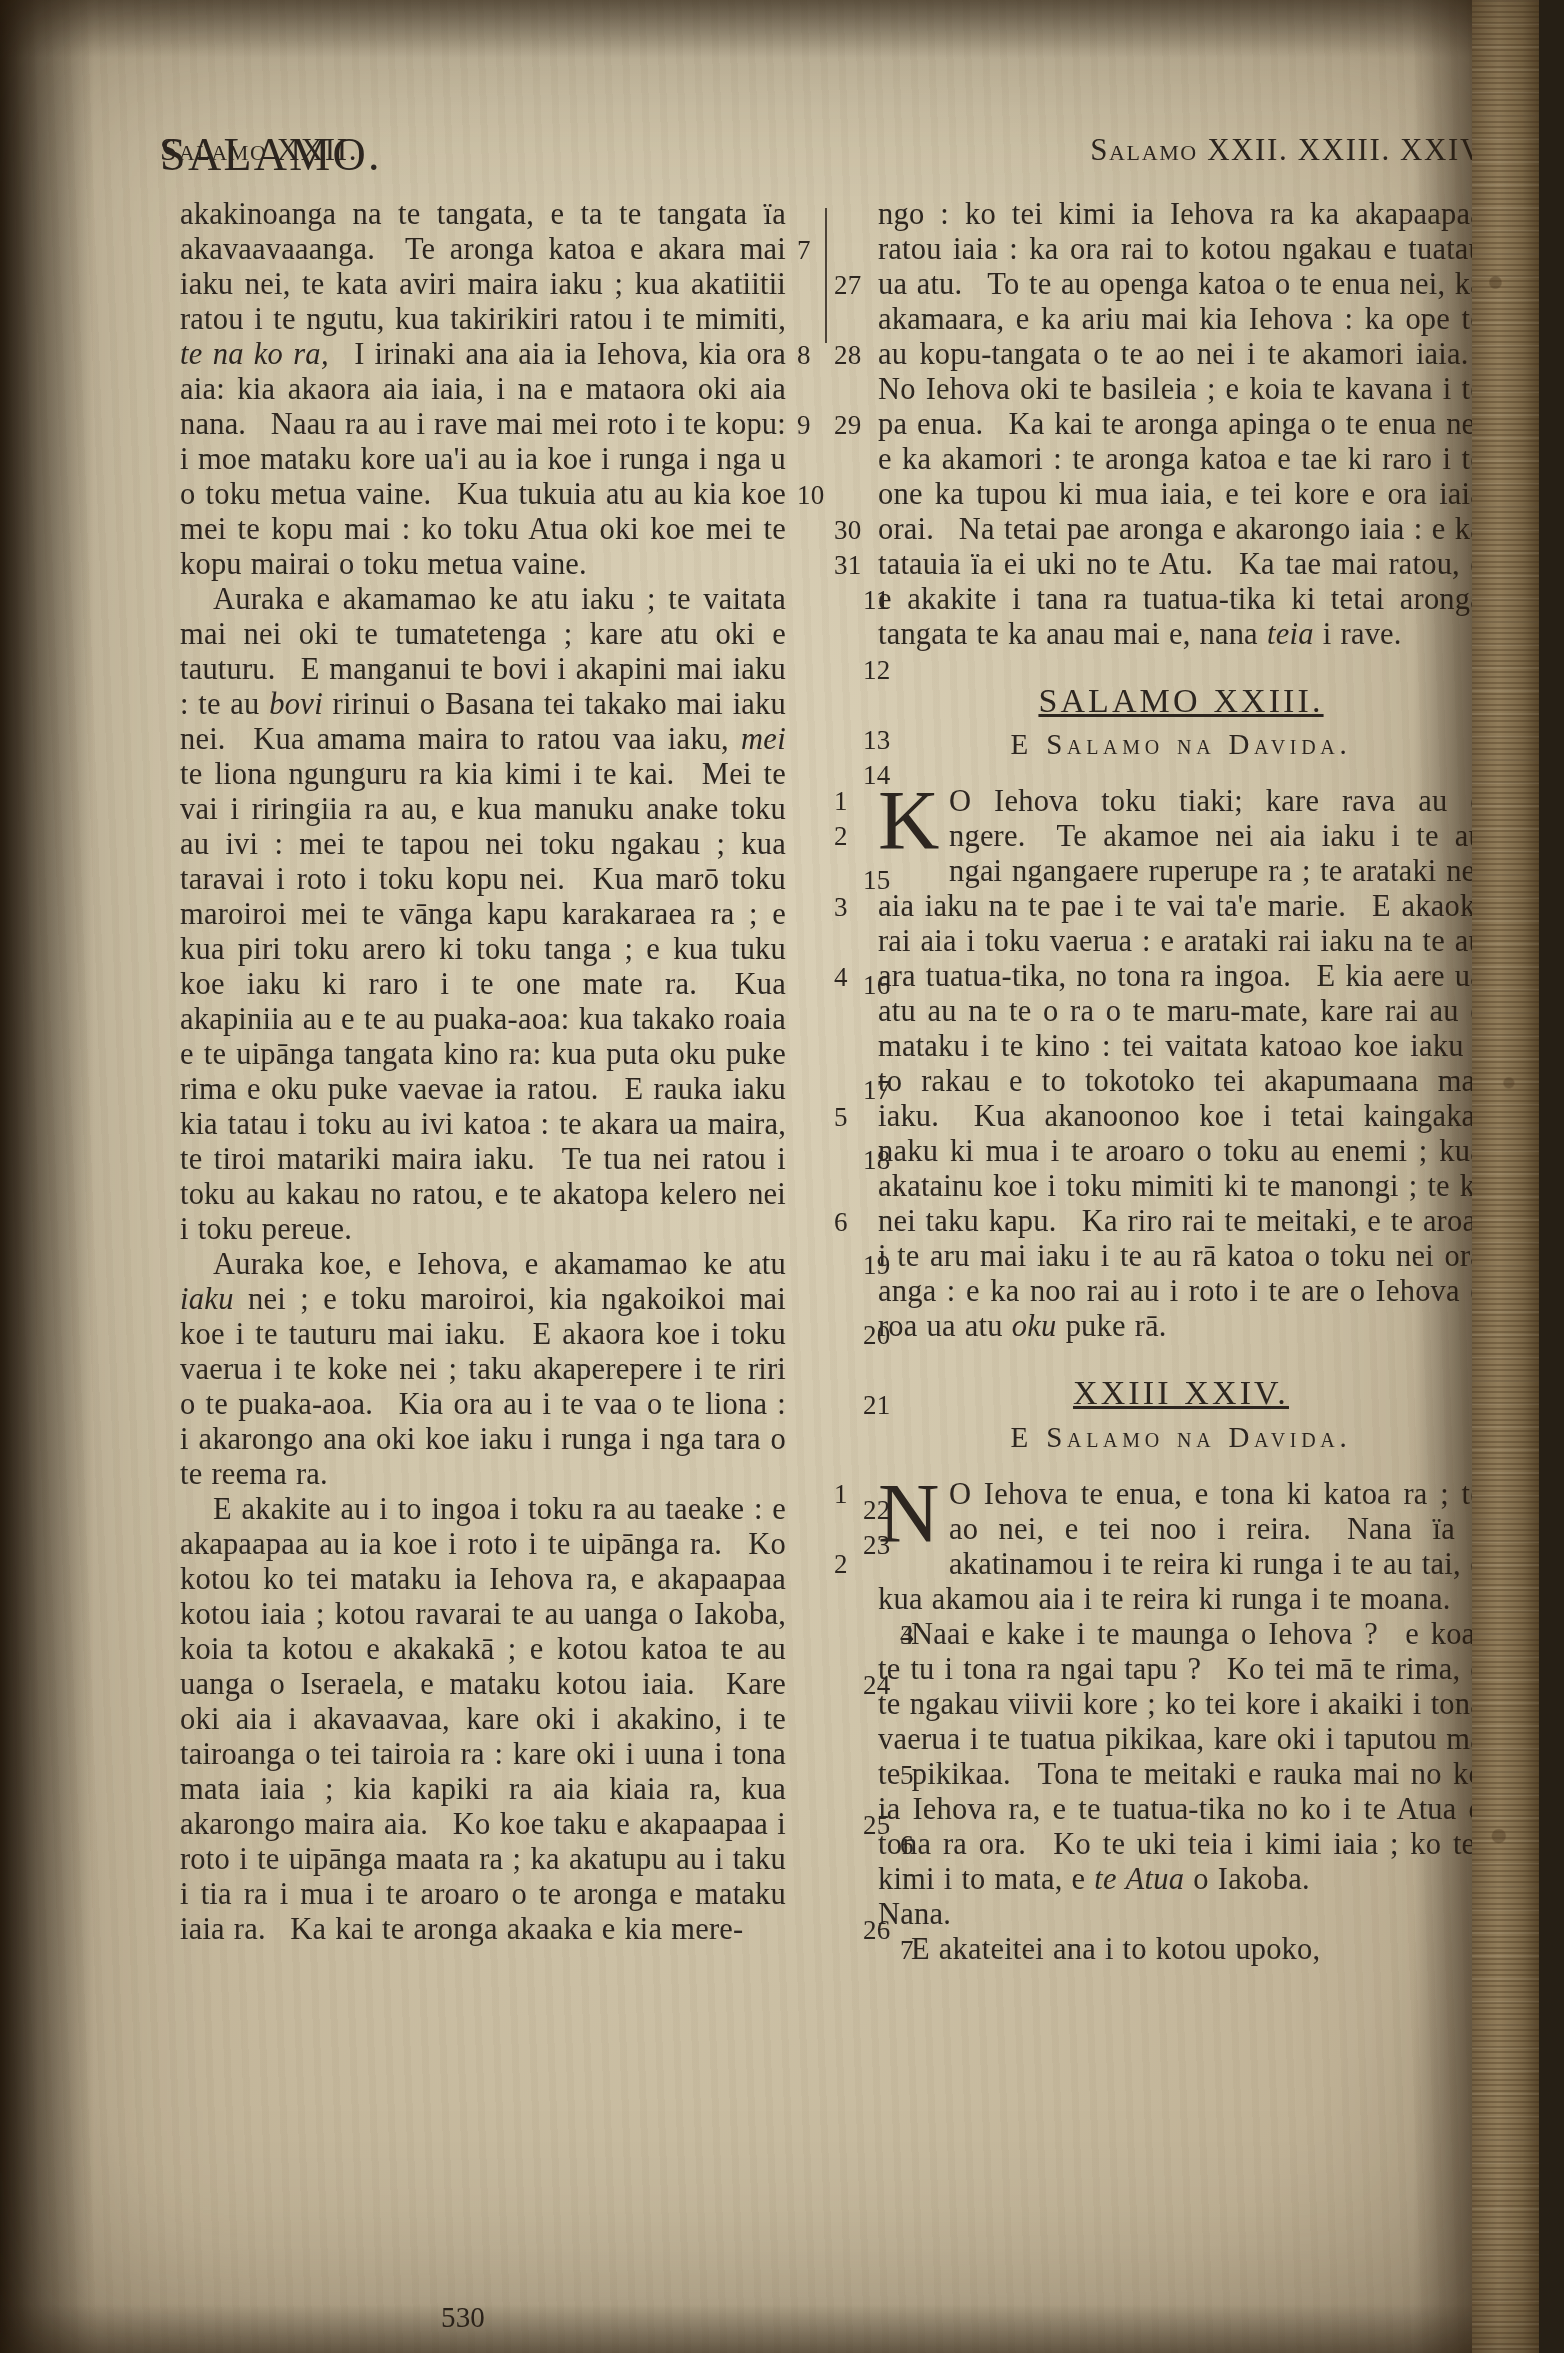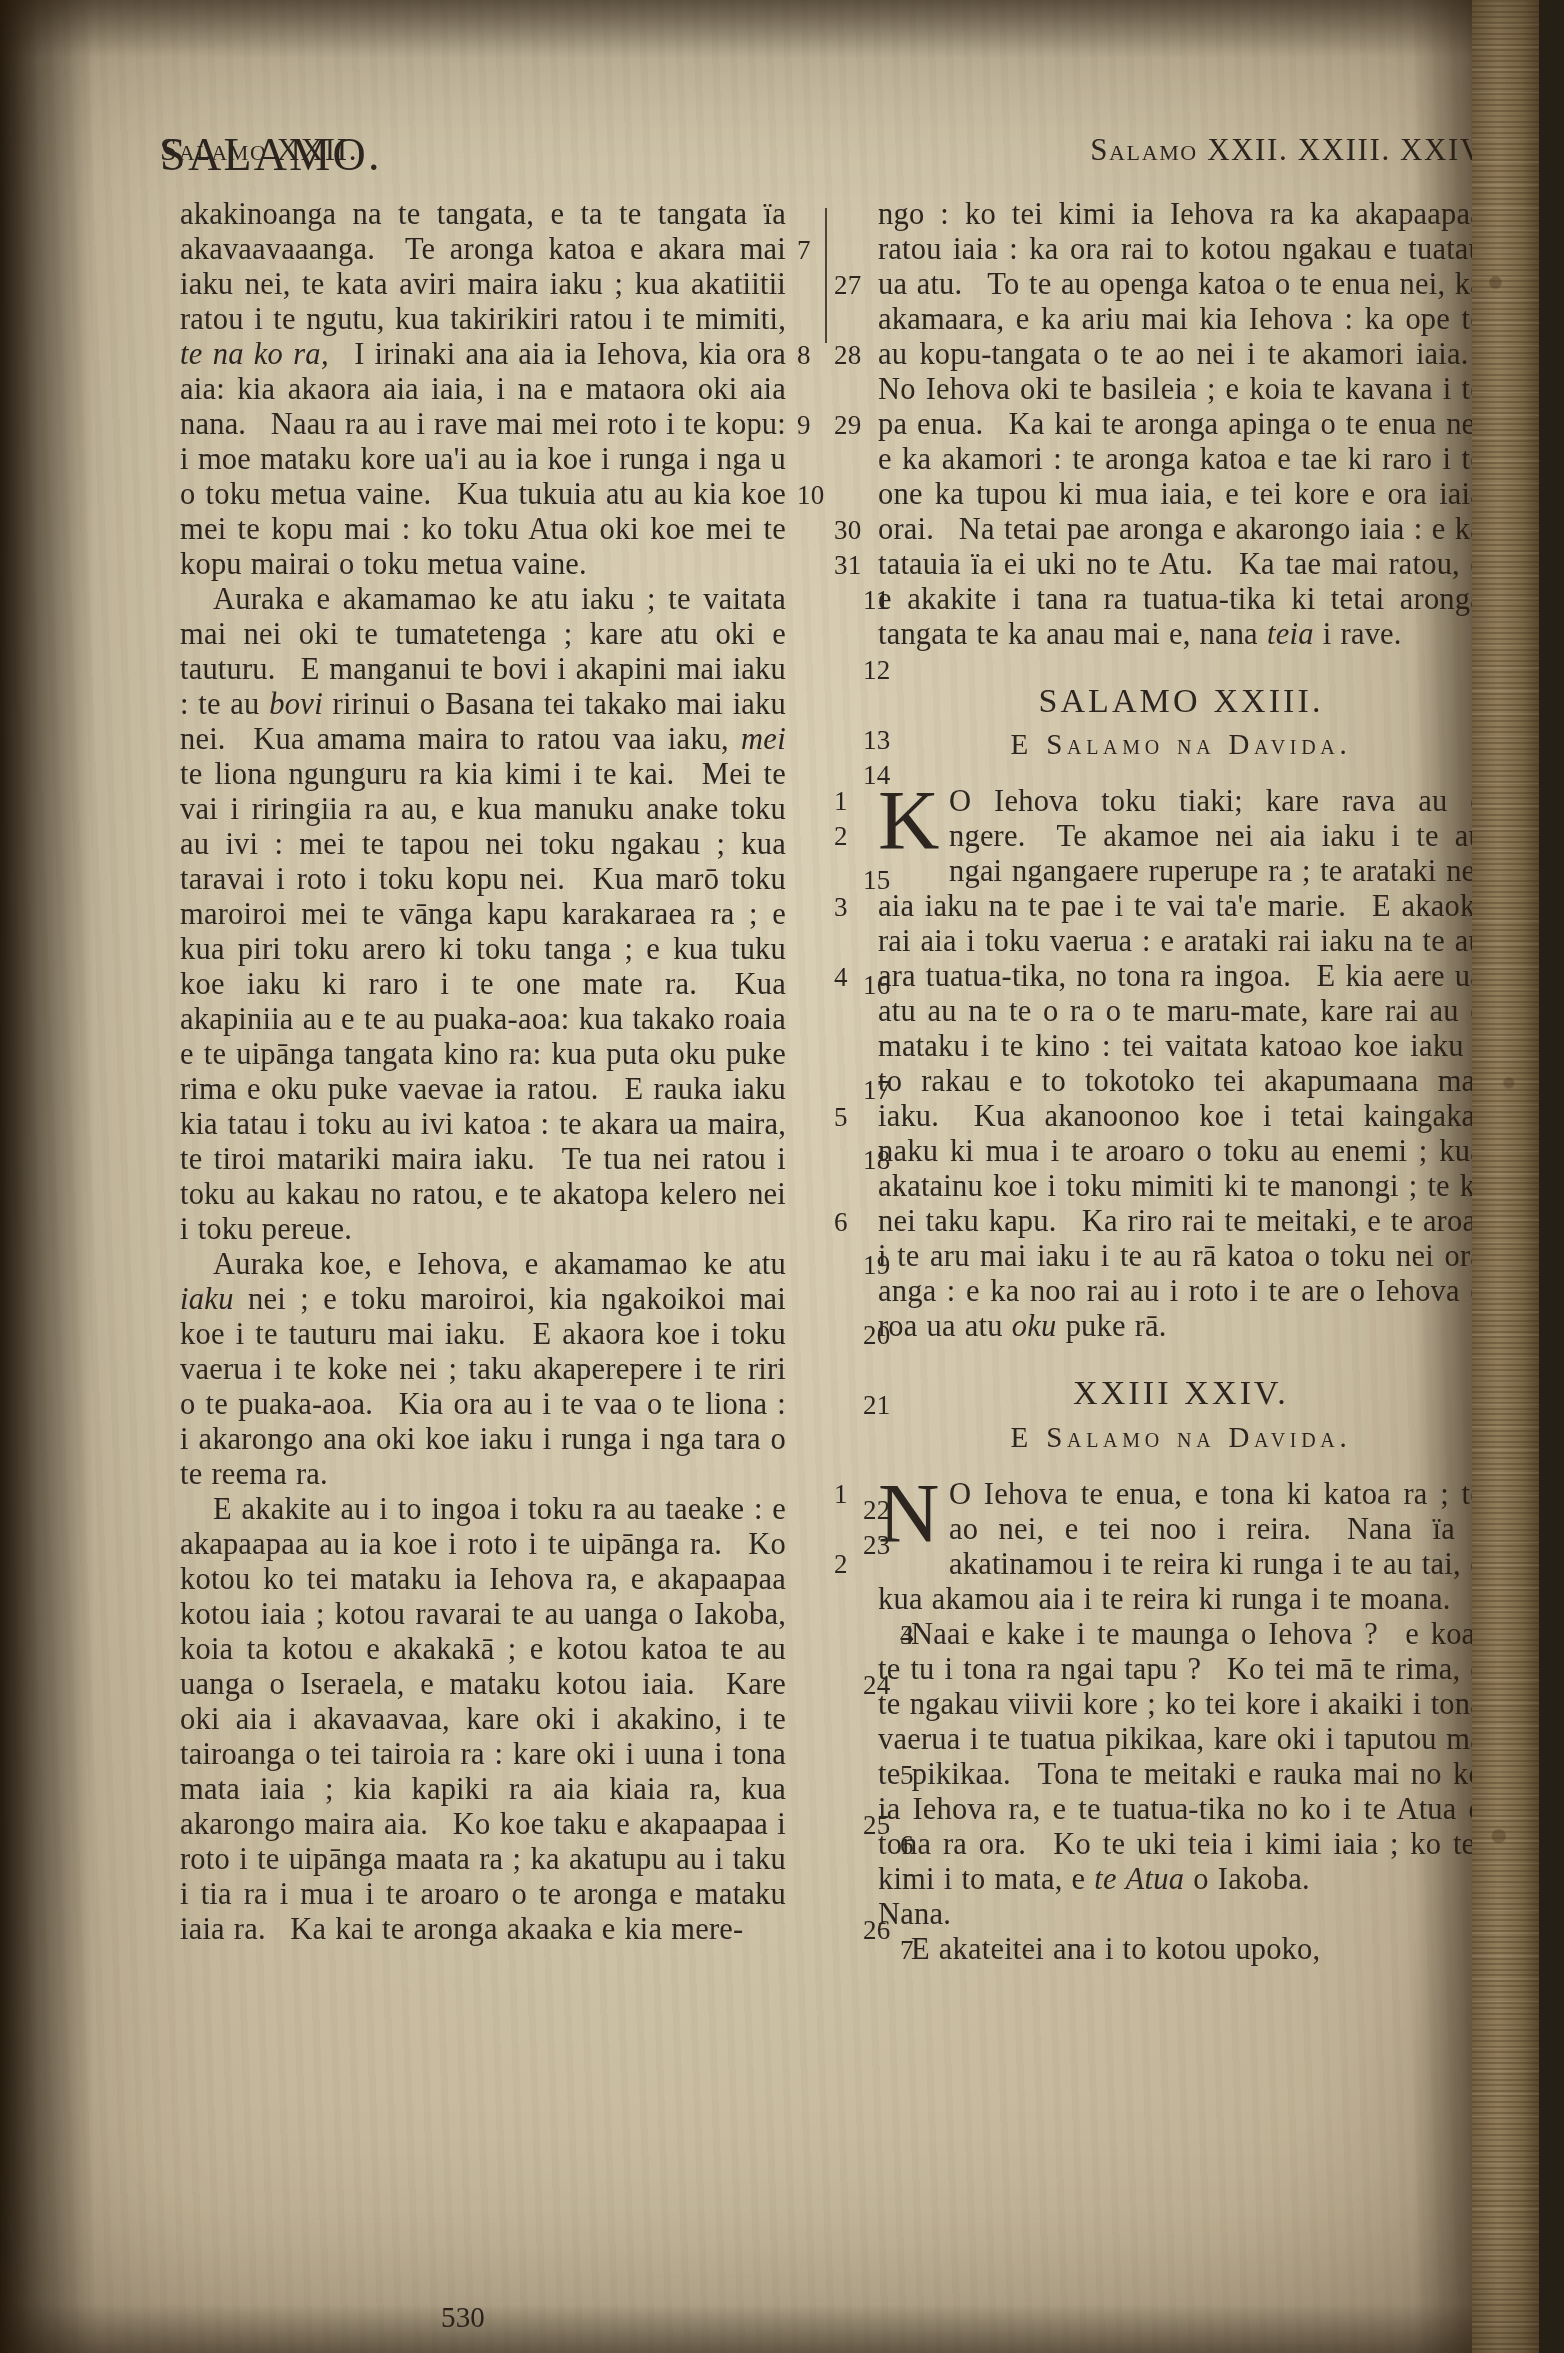--- a/index.html
+++ b/index.html
@@ -30,21 +30,21 @@
   .indent{text-indent:33px;}
   .opener{position:relative;}
   .vnum{width:0;white-space:nowrap;}
   .vr{float:right;}
   .vl{float:left;}
   .vnum .n{display:inline-block;font-size:27px;line-height:35px;text-align:left;}
   .vr .n{margin-left:11px;width:38px;}
   .vl .n{margin-left:-44px;width:38px;}
   .opener-num{position:absolute;left:-44px;width:38px;font-size:27px;line-height:35px;text-align:left;}
   .dropcap{float:left;font-size:85px;line-height:66px;height:69px;margin:3.1px 9.4px 0 0;}
-  .psalm-title{text-align:center;font-size:34px;letter-spacing:3.1px;margin:31px 0 9.4px;text-indent:0;}
+  .psalm-title{text-align:center;font-size:34px;letter-spacing:3.1px;margin:31px 0 9.4px;text-indent:0;text-decoration:underline;}
   .psalm-sub{text-align:center;font-size:29px;font-variant:small-caps;letter-spacing:4.7px;margin:0 0 22px;text-indent:0;}
   .page-number{position:absolute;left:160px;width:606px;top:2301px;text-align:center;font-size:29px;}
   .column-rule{position:absolute;left:825px;top:208px;width:2.3px;height:135px;background:#4d443a;}
   
   .edge{position:absolute;pointer-events:none;}
   .edge-left{left:0;top:0;bottom:0;width:94px;
     background:linear-gradient(to right, rgba(22,14,6,.92), rgba(22,14,6,.45) 40%, rgba(22,14,6,0));}
   .edge-top{left:0;top:0;right:0;height:58px;
     background:linear-gradient(to bottom, rgba(30,20,10,.5), rgba(30,20,10,0));}
   .edge-bottom{left:0;bottom:0;right:0;height:50px;

